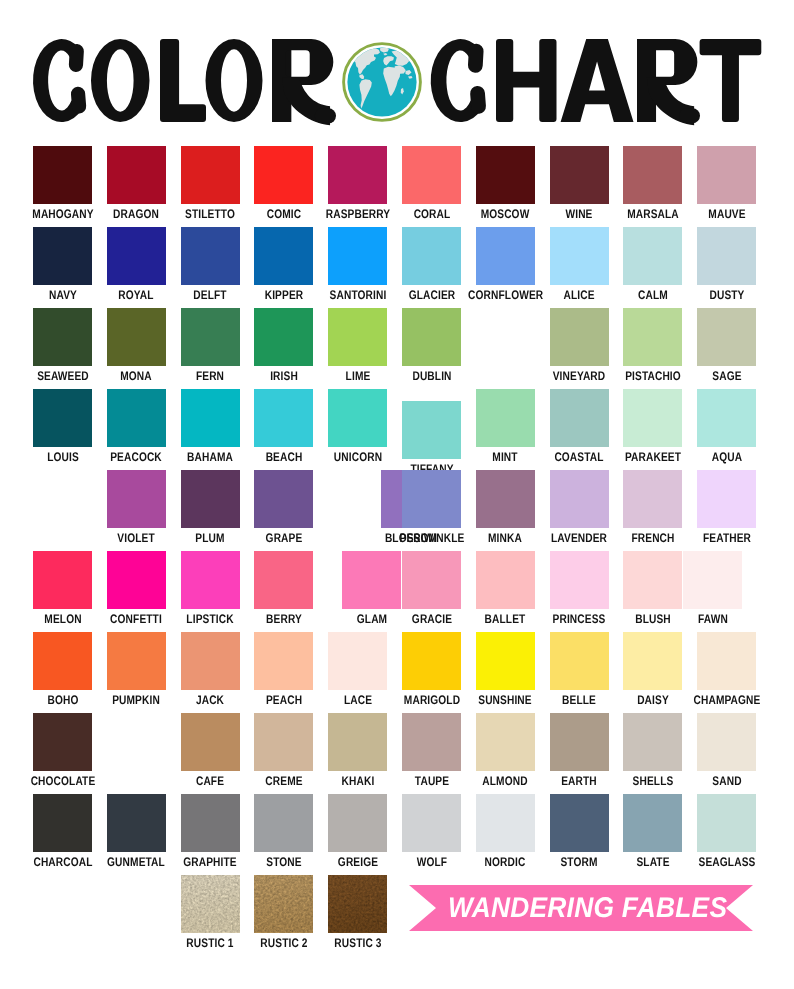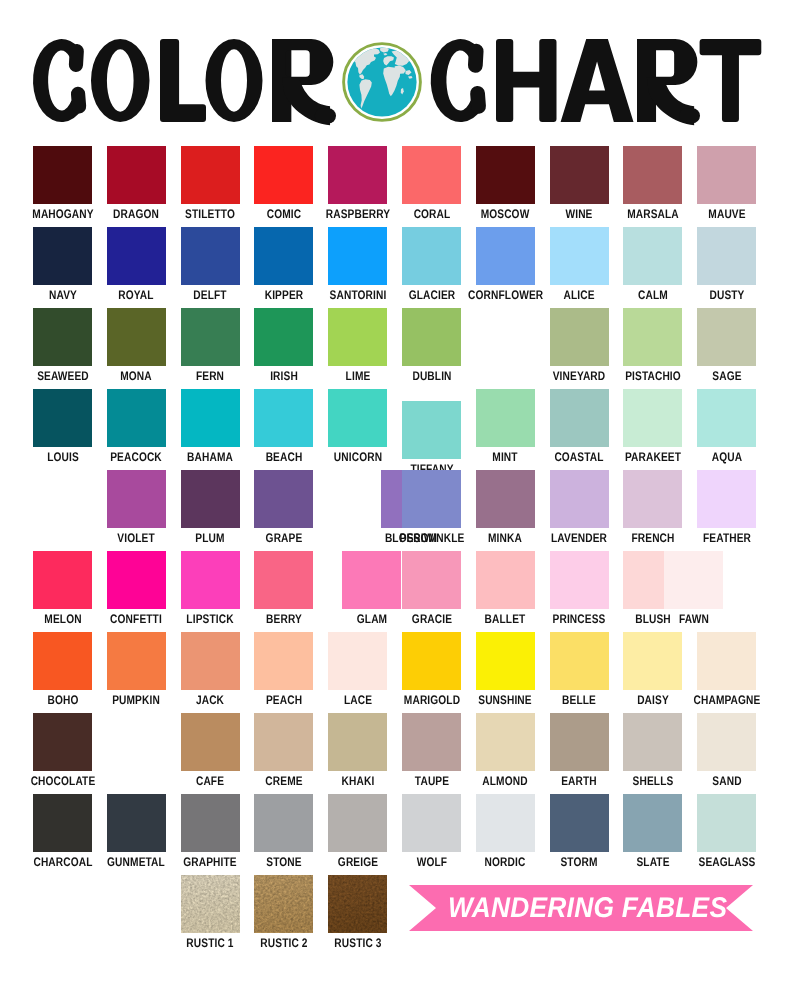--- a/index.html
+++ b/index.html
@@ -436,21 +436,21 @@
           <div class="lbl">BALLET</div>
         </div>
         <div class="cell" style="left: 516.6px;">
           <div class="sw" style="background: rgb(253, 205, 232);"></div>
           <div class="lbl">PRINCESS</div>
         </div>
         <div class="cell" style="left: 590.4px;">
           <div class="sw" style="background: rgb(253, 216, 215);"></div>
           <div class="lbl">BLUSH</div>
         </div>
-        <div class="cell" style="left: 631px;">
+        <div class="cell" style="left: 650px;">
           <div class="sw" style="background: rgb(253, 237, 237);"></div>
           <div class="lbl">FAWN</div>
         </div>
       </div>
       <div class="row">
         <div class="cell" style="left: 0px;">
           <div class="sw" style="background: rgb(248, 87, 34);"></div>
           <div class="lbl">BOHO</div>
         </div>
         <div class="cell" style="left: 73.8px;">

